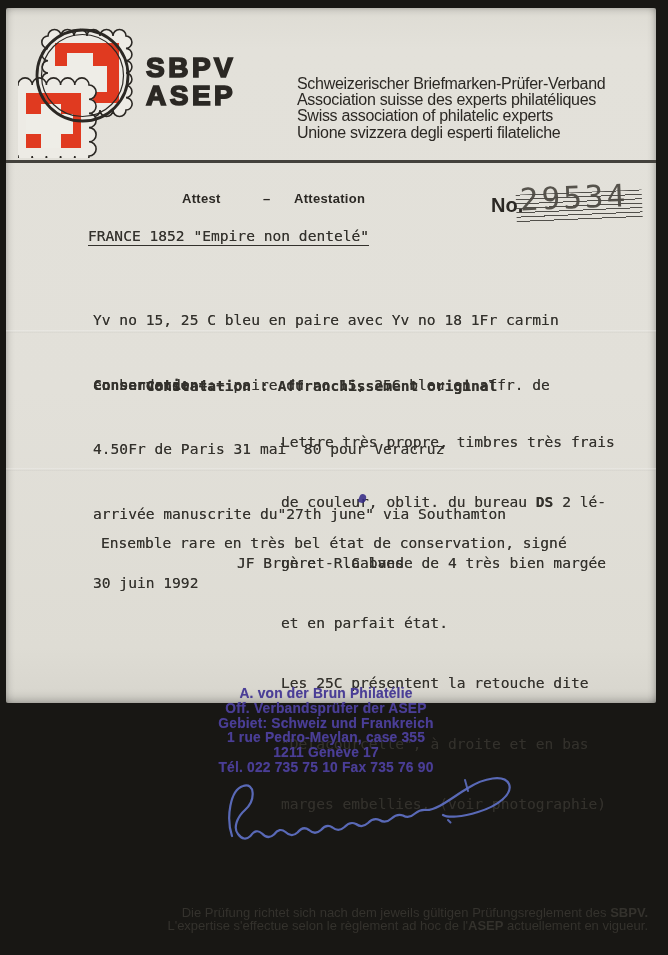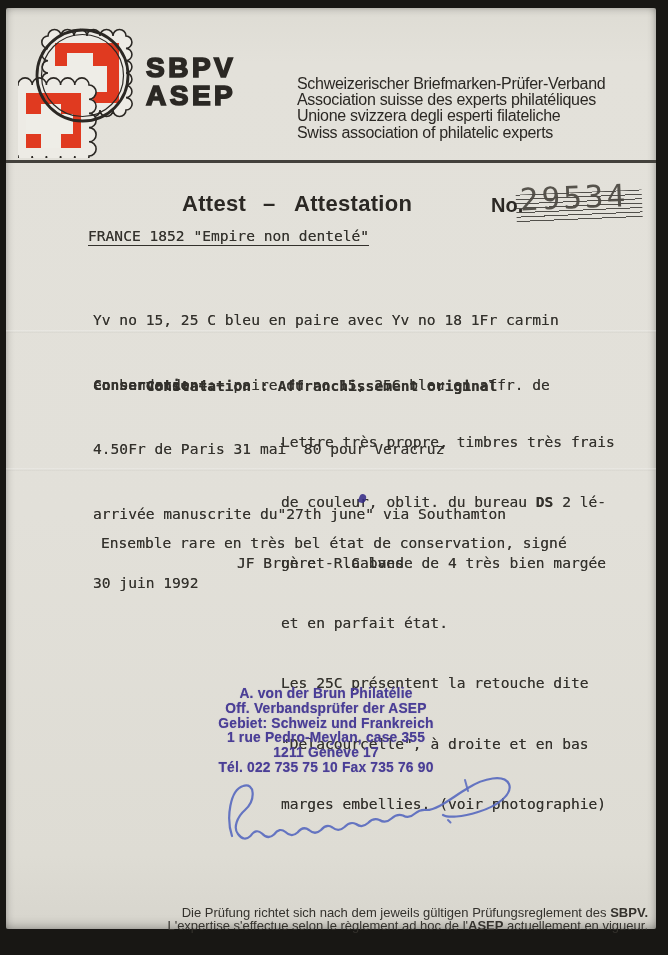--- a/index.html
+++ b/index.html
@@ -1,33 +1,33 @@
 <!DOCTYPE html>
 <html><head>
 <meta charset="utf-8">
 <style>
   html,body{margin:0;padding:0;}
   body{width:668px;height:955px;background:#181714;overflow:hidden;position:relative;
        font-family:"Liberation Sans",sans-serif;}
   #stage{position:absolute;inset:0;}
-  .paper{position:absolute;left:6px;top:8px;width:650px;height:921px;border-radius:2px;
+  .paper{position:absolute;left:6px;top:8px;width:650px;height:695px;border-radius:2px;
     background:linear-gradient(180deg,#dedcd4 0,#e3e1da 6%,#e2e0d9 55%,#dedcd4 92%,#d7d5cd 100%);
     box-shadow:inset 0 6px 9px -6px rgba(0,0,0,.28), inset 0 -9px 12px -8px rgba(0,0,0,.35),
                inset 7px 0 9px -7px rgba(0,0,0,.25), inset -7px 0 9px -7px rgba(0,0,0,.3);}
   .crease{position:absolute;left:0;right:0;height:3px;
     background:linear-gradient(to bottom,rgba(255,255,255,.5),rgba(110,108,100,.14));opacity:.6;}
   
   .logo{position:absolute;left:12px;top:18px;}
   .sbpv{position:absolute;left:140px;top:46px;color:#2b2824;font-weight:bold;font-size:28px;
     line-height:27.5px;letter-spacing:3.5px;-webkit-text-stroke:1.7px #2b2824;}
   .orgnames{position:absolute;left:291px;top:68px;color:#2b2824;font-size:16px;line-height:16.2px;
     letter-spacing:-0.3px;}
   .rule{position:absolute;left:0;right:0;top:152px;height:2.5px;background:#43413c;}
   
-  .t-word{position:absolute;top:183px;font-size:22px;font-weight:bold;color:#2b2824;letter-spacing:.3px;}
+  .t-word{position:absolute;top:183px;font-size:13px;font-weight:bold;color:#2b2824;letter-spacing:.3px;}
   .no-label{position:absolute;left:485px;top:186px;font-size:20px;font-weight:bold;color:#2b2824;}
   .numblock{position:absolute;left:510px;top:170px;width:128px;height:46px;transform:rotate(-2.4deg);}
   .numblock .hatch{position:absolute;left:0;right:2px;top:14px;height:28px;
     background:repeating-linear-gradient(to bottom,rgba(45,43,39,.8) 0 1px,transparent 1px 4.4px);}
   .numblock .digits{position:absolute;left:4px;top:1px;font-family:"DejaVu Sans Mono",monospace;
     font-size:31px;letter-spacing:3px;color:rgba(78,75,69,.95);}
   
   .tw{font-family:"DejaVu Sans Mono",monospace;font-size:14.6px;color:#33312c;white-space:pre;
     text-shadow:0 0 .5px rgba(45,43,38,.65);}
   .heading{position:absolute;left:82px;top:219px;border-bottom:1.6px solid #33312c;padding-bottom:1px;}
@@ -85,22 +85,22 @@
     </svg>
 
     <div class="sbpv">
       <div>SBPV</div>
       <div>ASEP</div>
     </div>
 
     <div class="orgnames">
       <div>Schweizerischer Briefmarken-Prüfer-Verband</div>
       <div>Association suisse des experts philatéliques</div>
+      <div>Swiss association of philatelic experts</div>
       <div>Unione svizzera degli esperti filateliche</div>
-      <div>Swiss association of philatelic experts</div>
     </div>
 
     <div class="rule"></div>
 
     <span class="t-word" style="left:176px">Attest</span>
     <span class="t-word" style="left:257px">–</span>
     <span class="t-word" style="left:288px">Attestation</span>
     <span class="no-label">No.</span>
     <div class="numblock">
       <div class="hatch"></div>

